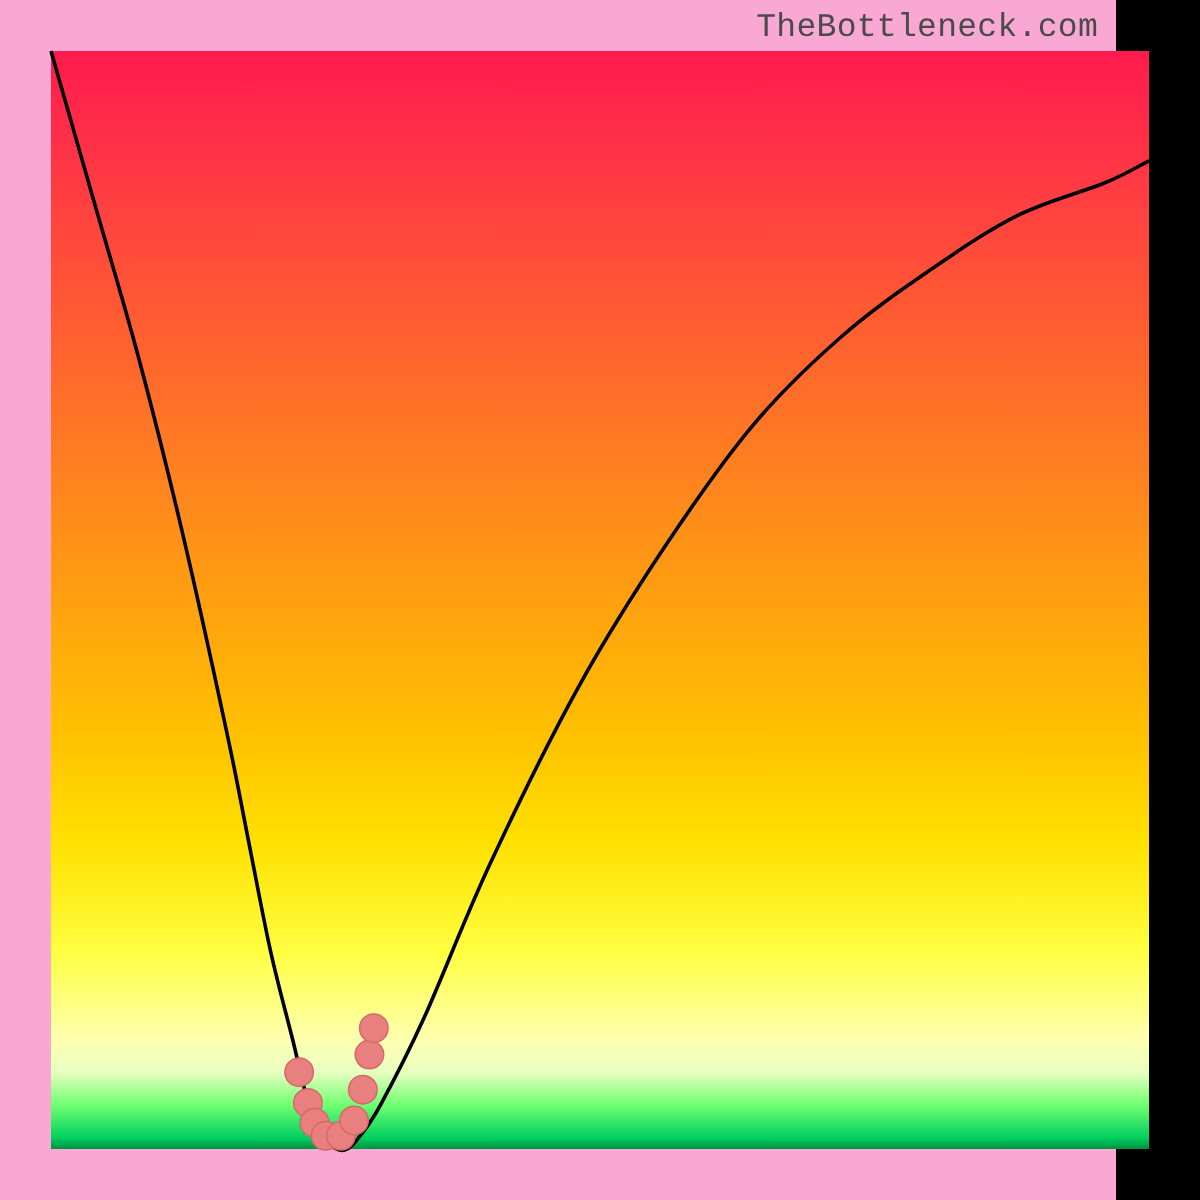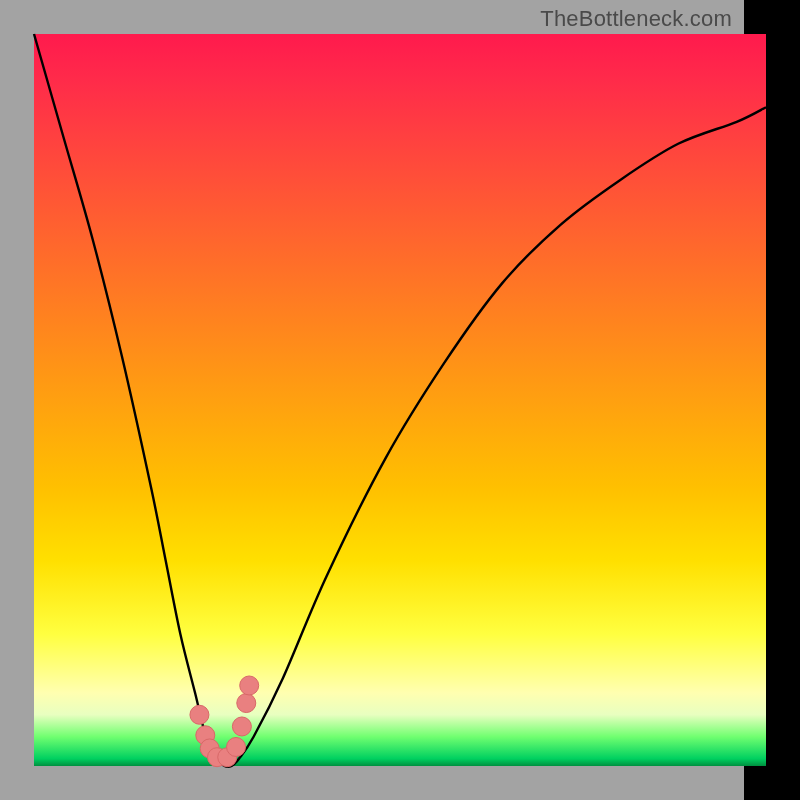--- a/index.html
+++ b/index.html
@@ -10,21 +10,22 @@
     background: #000;
     font-family: Arial, Helvetica, sans-serif;
     overflow: hidden;
   }
   .frame {
     position: absolute;
     left: 0;
     top: 0;
     width: 744px;
     height: 800px;
-    background: #a3a3a3;
+    background: #f9a8d4;
+    font-family: Liberation Mono, monospace;
   }
   .plot-area {
     position: absolute;
     left: 34px;
     top: 34px;
     width: 732px;
     height: 732px;
     
     background: linear-gradient(to bottom,
       #ff1a4d 0%,

